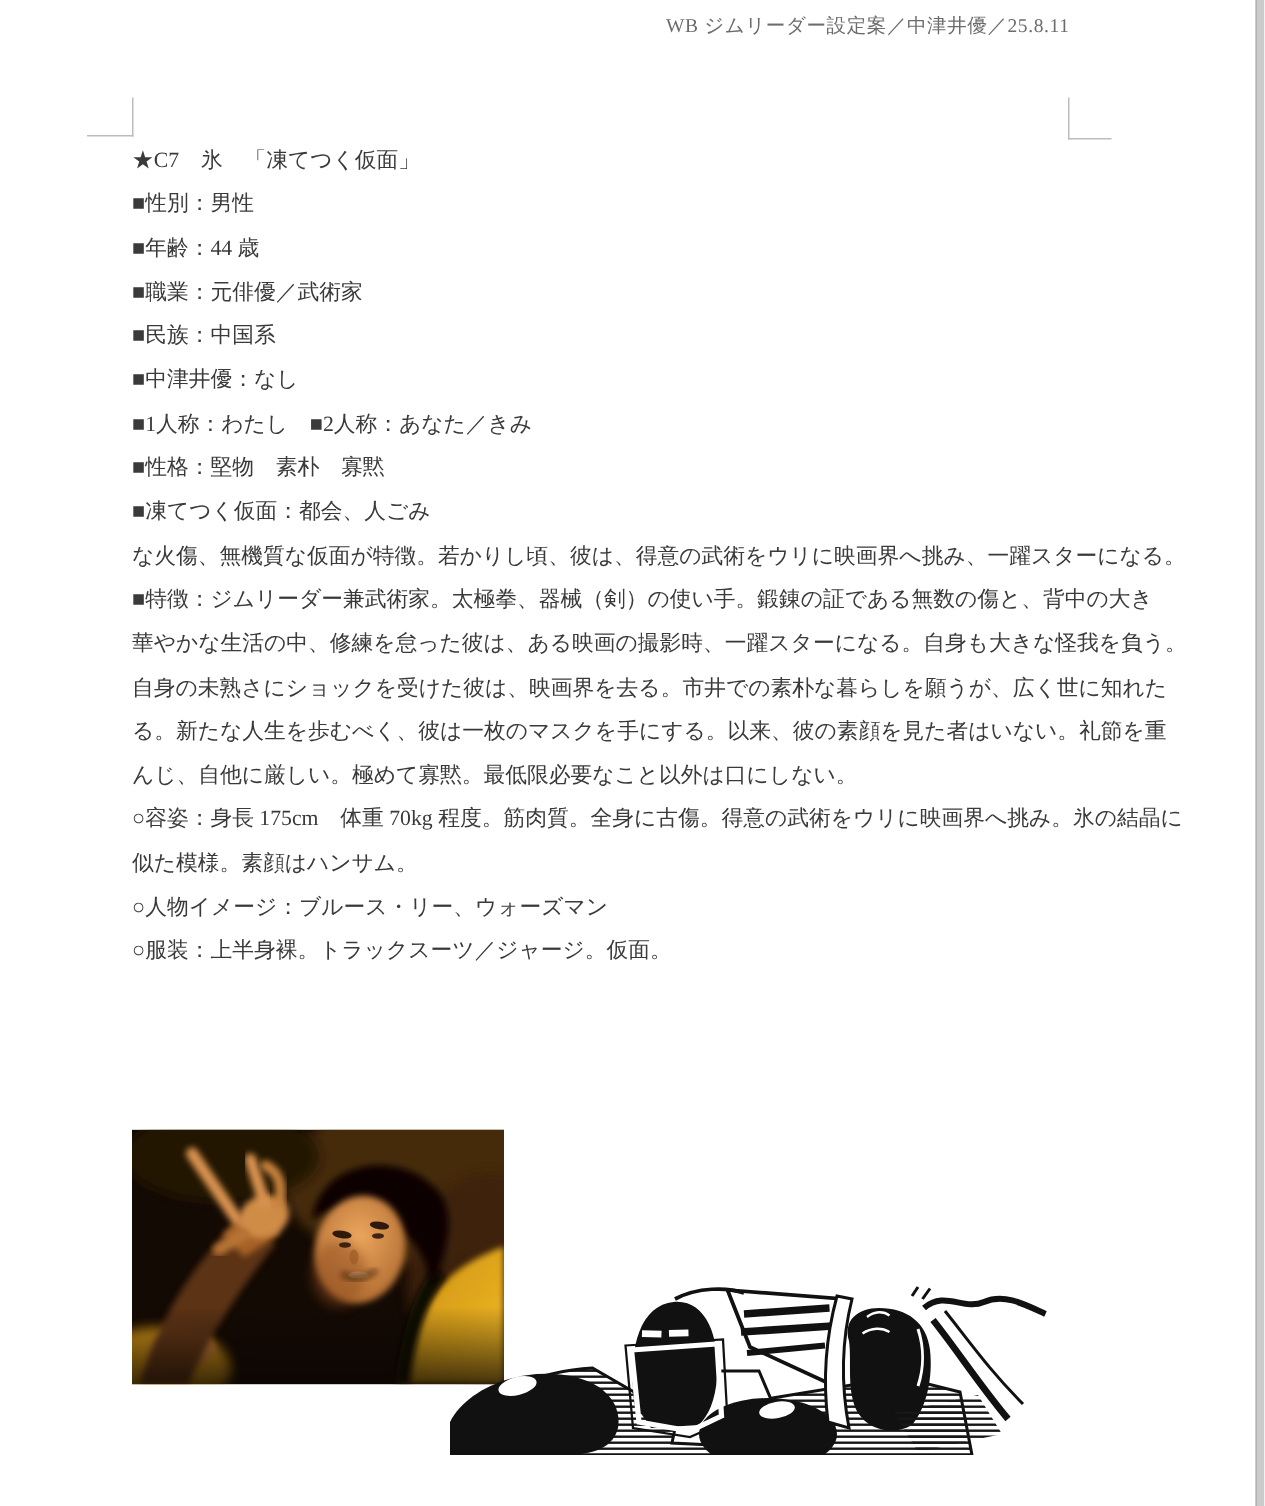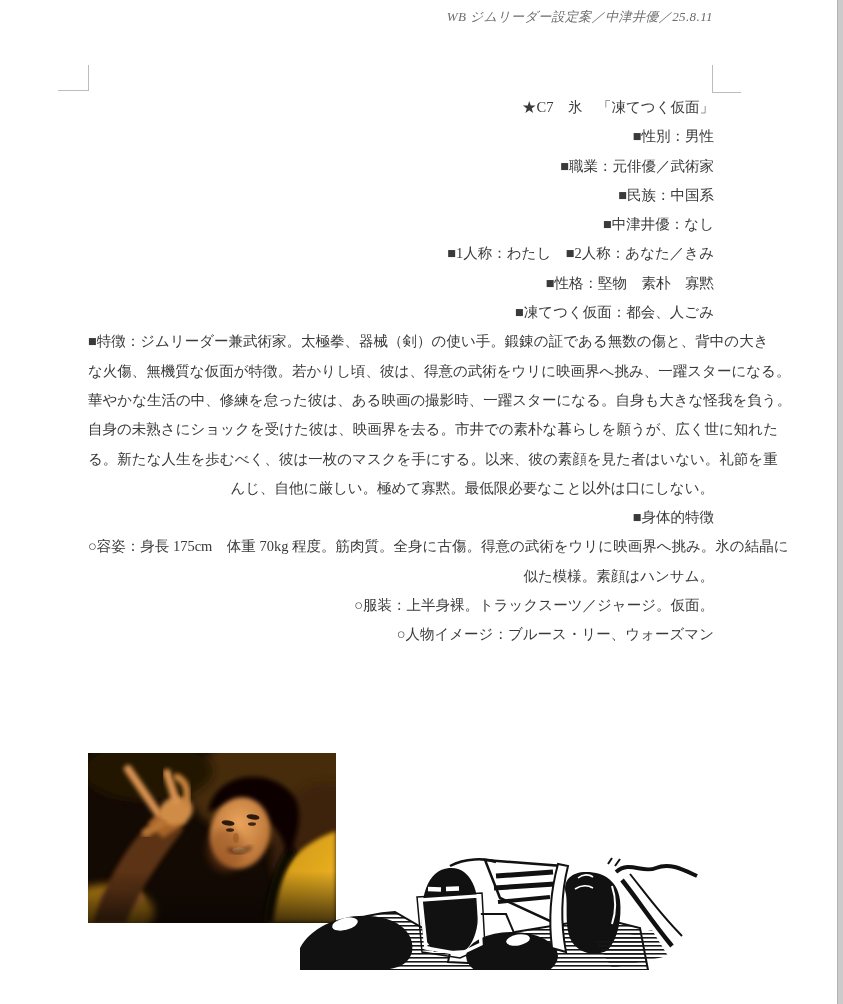--- a/index.html
+++ b/index.html
@@ -6,35 +6,34 @@
   body{
     width:843px;height:1004px;position:relative;background:#ffffff;
     overflow:hidden;
     font-family:"Liberation Serif","DejaVu Serif",serif;
     color:#3a3a3a;
   }
   .page-header{
     position:absolute;top:8px;left:88px;width:625px;
     text-align:right;font-size:13px;color:#6c6c6c;letter-spacing:.4px;
     white-space:nowrap;
-    font-style:italic;
   }
   
   .mark-tl{position:absolute;left:58px;top:65px;width:30px;height:25px;
     border-right:1px solid #bcbcbc;border-bottom:1px solid #bcbcbc;}
   .mark-tr{position:absolute;left:712px;top:65px;width:28px;height:27px;
     border-left:1px solid #bcbcbc;border-bottom:1px solid #bcbcbc;}
   .scroll-strip{position:absolute;right:0;top:0;width:6px;height:1004px;
     background:#cbcbcb;border-left:1px solid #b3b3b3;box-sizing:border-box;}
   .textblock{
     position:absolute;left:88px;top:93px;width:626px;
     font-size:14.5px;
   }
   .line{
-    height:29.3px;line-height:29.3px;white-space:nowrap;overflow:visible;text-align:right;
+    height:29.3px;line-height:29.3px;white-space:nowrap;overflow:visible;
   }
   .photo-frame{
     position:absolute;left:88px;top:753px;width:248px;height:170px;overflow:hidden;
   }
   .photo-frame svg{display:block;width:248px;height:170px;}
   .manga-frame{
     position:absolute;left:300px;top:856px;width:400px;height:114px;overflow:hidden;
   }
   .manga-frame svg{display:block;width:400px;height:114px;}
 </style>
@@ -44,37 +43,37 @@
 <main>
 
   <div class="page-header">WB ジムリーダー設定案／中津井優／25.8.11</div>
 
   <div class="mark-tl"></div>
   <div class="mark-tr"></div>
 
   <div class="textblock">
     <div class="line">★C7　氷　「凍てつく仮面」</div>
     <div class="line">■性別：男性</div>
+    <div class="line">■年齢：44 歳</div>
     <div class="line">■職業：元俳優／武術家</div>
     <div class="line">■民族：中国系</div>
     <div class="line">■中津井優：なし</div>
     <div class="line">■1人称：わたし　■2人称：あなた／きみ</div>
     <div class="line">■性格：堅物　素朴　寡黙</div>
     <div class="line">■凍てつく仮面：都会、人ごみ</div>
+    <div class="line">な火傷、無機質な仮面が特徴。若かりし頃、彼は、得意の武術をウリに映画界へ挑み、一躍スターになる。</div>
     <div class="line">■特徴：ジムリーダー兼武術家。太極拳、器械（剣）の使い手。鍛錬の証である無数の傷と、背中の大き</div>
-    <div class="line">な火傷、無機質な仮面が特徴。若かりし頃、彼は、得意の武術をウリに映画界へ挑み、一躍スターになる。</div>
     <div class="line">華やかな生活の中、修練を怠った彼は、ある映画の撮影時、一躍スターになる。自身も大きな怪我を負う。</div>
     <div class="line">自身の未熟さにショックを受けた彼は、映画界を去る。市井での素朴な暮らしを願うが、広く世に知れた</div>
     <div class="line">る。新たな人生を歩むべく、彼は一枚のマスクを手にする。以来、彼の素顔を見た者はいない。礼節を重</div>
     <div class="line">んじ、自他に厳しい。極めて寡黙。最低限必要なこと以外は口にしない。</div>
-    <div class="line">■身体的特徴</div>
     <div class="line">○容姿：身長 175cm　体重 70kg 程度。筋肉質。全身に古傷。得意の武術をウリに映画界へ挑み。氷の結晶に</div>
     <div class="line">似た模様。素顔はハンサム。</div>
+    <div class="line">○人物イメージ：ブルース・リー、ウォーズマン</div>
     <div class="line">○服装：上半身裸。トラックスーツ／ジャージ。仮面。</div>
-    <div class="line">○人物イメージ：ブルース・リー、ウォーズマン</div>
   </div>
 
   <div class="photo-frame">
     <svg viewBox="0 0 248 170" preserveAspectRatio="none" aria-hidden="true">
       <defs>
         <filter id="b4" x="-40%" y="-40%" width="180%" height="180%">
             <feGaussianBlur stdDeviation="4"></feGaussianBlur>
           </filter>
         <filter id="b2" x="-40%" y="-40%" width="180%" height="180%">
             <feGaussianBlur stdDeviation="2"></feGaussianBlur>

